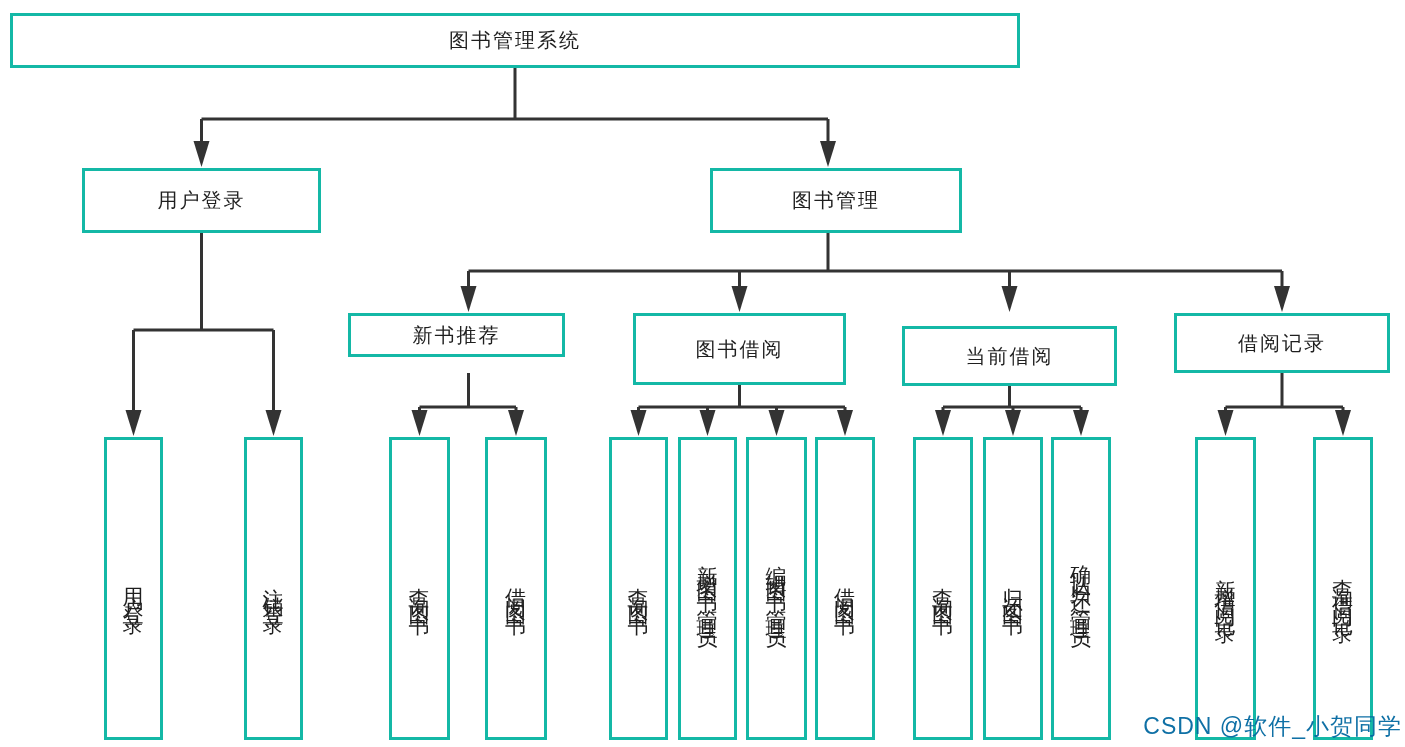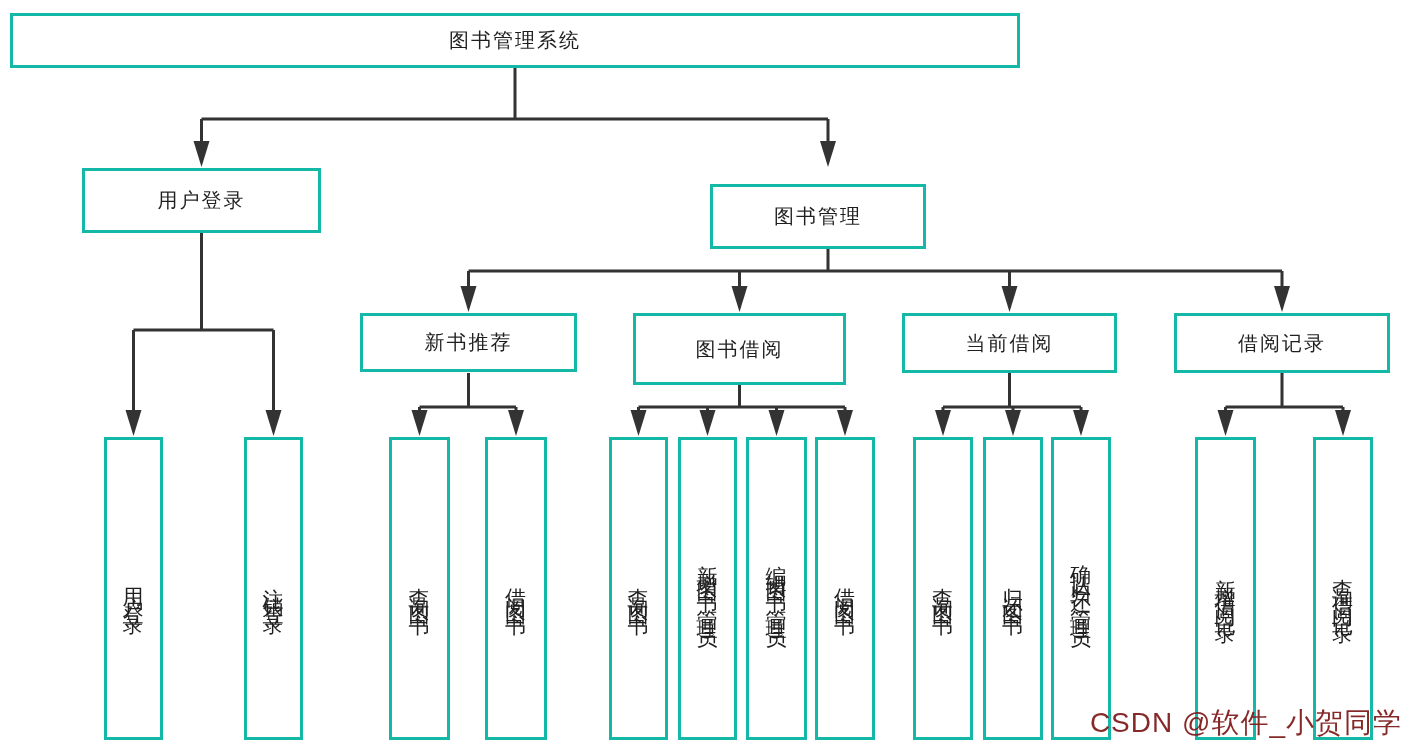--- a/index.html
+++ b/index.html
@@ -50,23 +50,23 @@
     writing-mode: vertical-rl;
     text-orientation: mixed;
     font-size: 21px;
     letter-spacing: 9px;
     line-height: 1;
   }
   .watermark {
     position: absolute;
     right: 3px;
     bottom: 5px;
-    font-size: 28px;
+    font-size: 23px;
     letter-spacing: 1px;
-    color: #7f1d1d;
+    color: #0369a1;
     opacity: 0.95;
     z-index: 5;
     white-space: nowrap;
   }
 </style>
 </head>
 <body>
 
 <div class="canvas">
 
@@ -106,31 +106,31 @@
     <polygon points="1335,410 1351,410 1343,436"></polygon>
   </svg>
 
   <div class="node hnode" style="left:10px;top:13px;width:1010px;height:55px">
     <span>图书管理系统</span>
   </div>
 
   <div class="node hnode" style="left:82px;top:168px;width:239px;height:65px">
     <span>用户登录</span>
   </div>
-  <div class="node hnode" style="left:710px;top:184px;width:216px;height:65px">
+  <div class="node hnode" style="left:710px;top:168px;width:252px;height:65px">
     <span>图书管理</span>
   </div>
 
-  <div class="node hnode" style="left:360px;top:313px;width:217px;height:59px">
+  <div class="node hnode" style="left:348px;top:313px;width:217px;height:44px">
     <span>新书推荐</span>
   </div>
   <div class="node hnode" style="left:633px;top:313px;width:213px;height:72px">
     <span>图书借阅</span>
   </div>
-  <div class="node hnode" style="left:902px;top:313px;width:215px;height:60px">
+  <div class="node hnode" style="left:902px;top:326px;width:215px;height:60px">
     <span>当前借阅</span>
   </div>
   <div class="node hnode" style="left:1174px;top:313px;width:216px;height:60px">
     <span>借阅记录</span>
   </div>
 
   <div class="node vnode" style="left:104px;top:437px;width:59px;height:303px">
     <span>用户登录</span>
   </div>
   <div class="node vnode" style="left:244px;top:437px;width:59px;height:303px">

